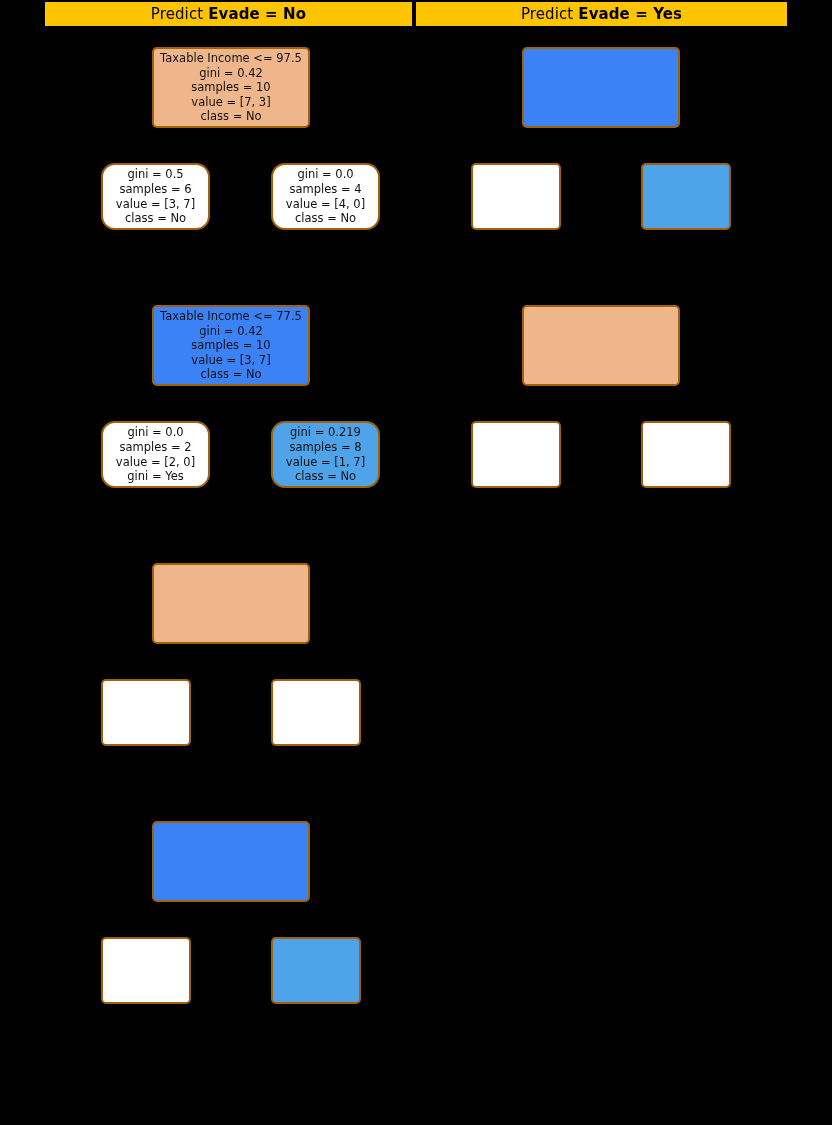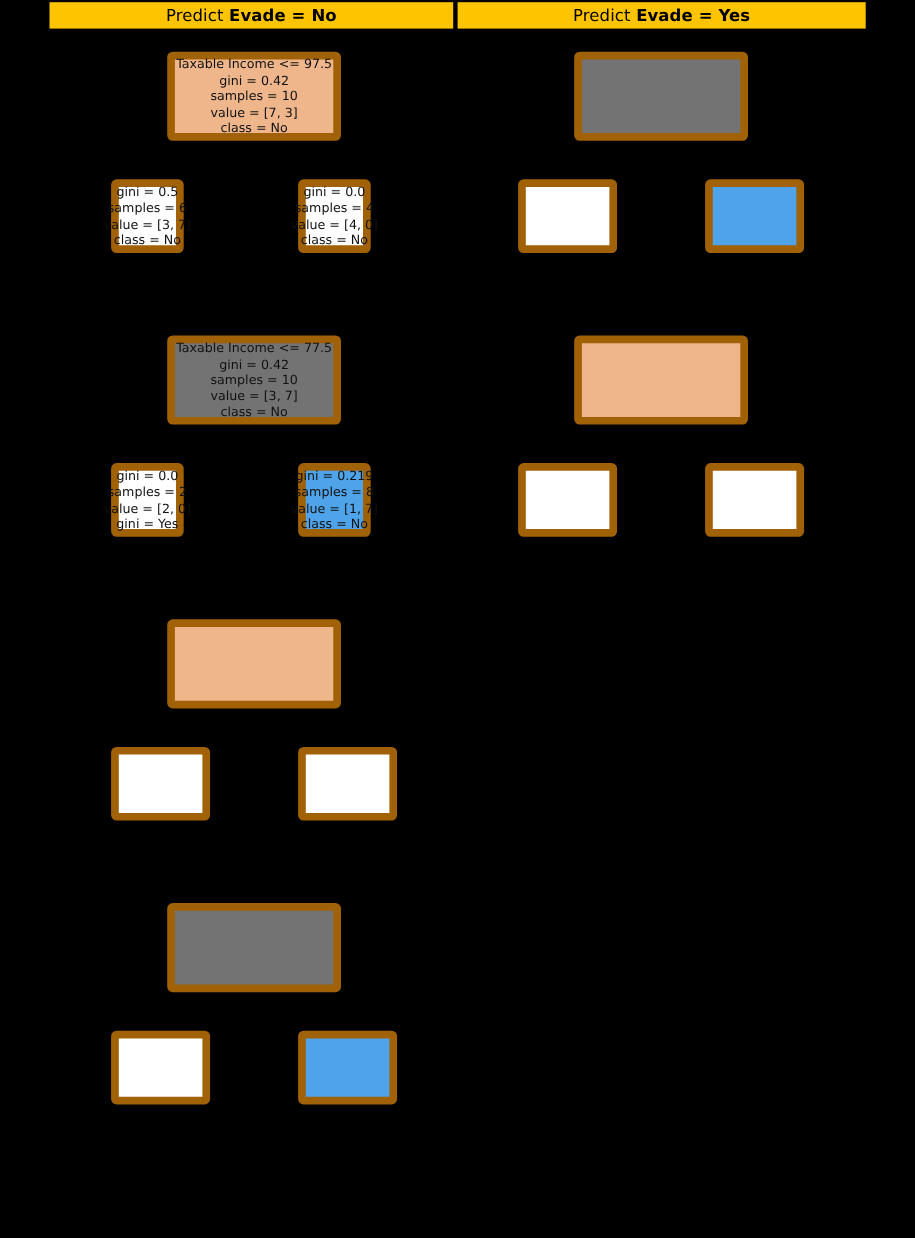--- a/index.html
+++ b/index.html
@@ -38,44 +38,44 @@
     white-space: nowrap;
   }
   .banner-left  { left: 45px;  width: 367px; }
   .banner-right { left: 416px; width: 371px; }
   .banner .lead { font-weight: 400; }
   .banner .emph { font-weight: 700; margin-left: 5px; }
 
   
   .node {
     position: absolute;
-    border: 7px solid #a16207;
+    border: 2px solid #a16207;
     border-radius: 5px;
     display: flex;
     flex-direction: column;
     align-items: center;
     justify-content: center;
     line-height: 1.27;
     font-size: 11.5px;
     color: #111111;
     text-align: center;
     padding: 2px 5px;
   }
   .node .line { white-space: nowrap; }
 
   
   .fill-peach     { background: #EFB68C; }
   .fill-orange    { background: #ffffff; }
   .fill-white     { background: #FFFFFF; }
-  .fill-lightblue { background: #737373; }
+  .fill-lightblue { background: #3b82f6; }
   .fill-blue      { background: #4FA3E8; }
 
   
   .node-root  { width: 158px; height: 81px; }
-  .node-leaf  { width:  66px; height: 67px; }
+  .node-leaf  { width:  109px; height: 67px; border-radius: 14px; }
   .node-blank-root { width: 158px; height: 81px; }
   .node-blank-leaf { width:  90px; height: 67px; }
 </style>
 </head>
 <body>
 
 <div class="banner-row">
   <div class="banner banner-left">
     <span class="lead">Predict</span>
     <span class="emph">Evade = No</span>

